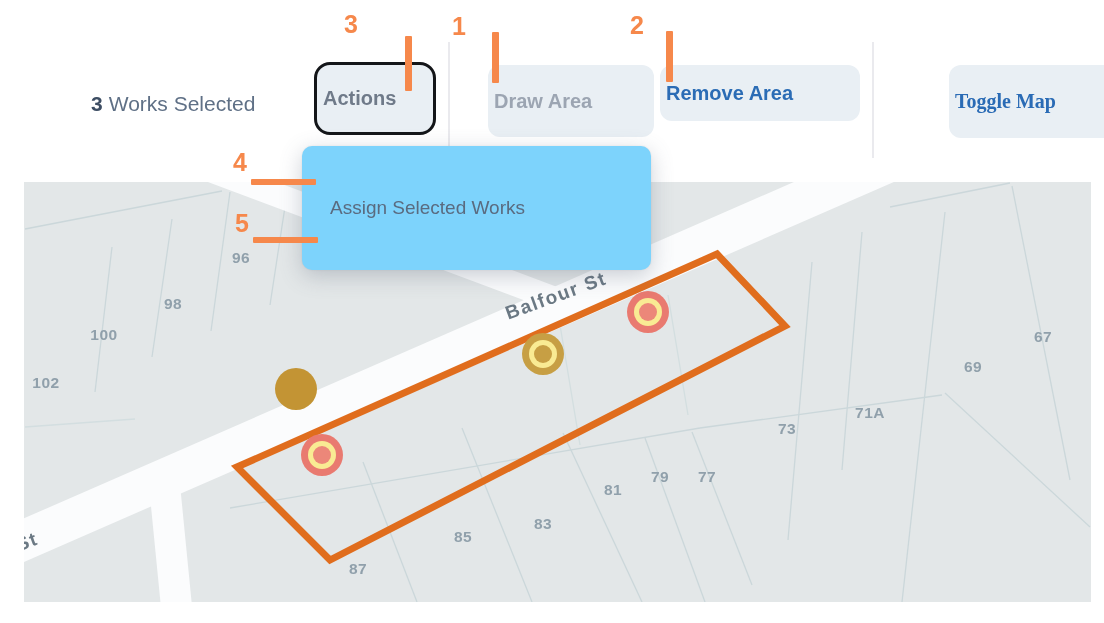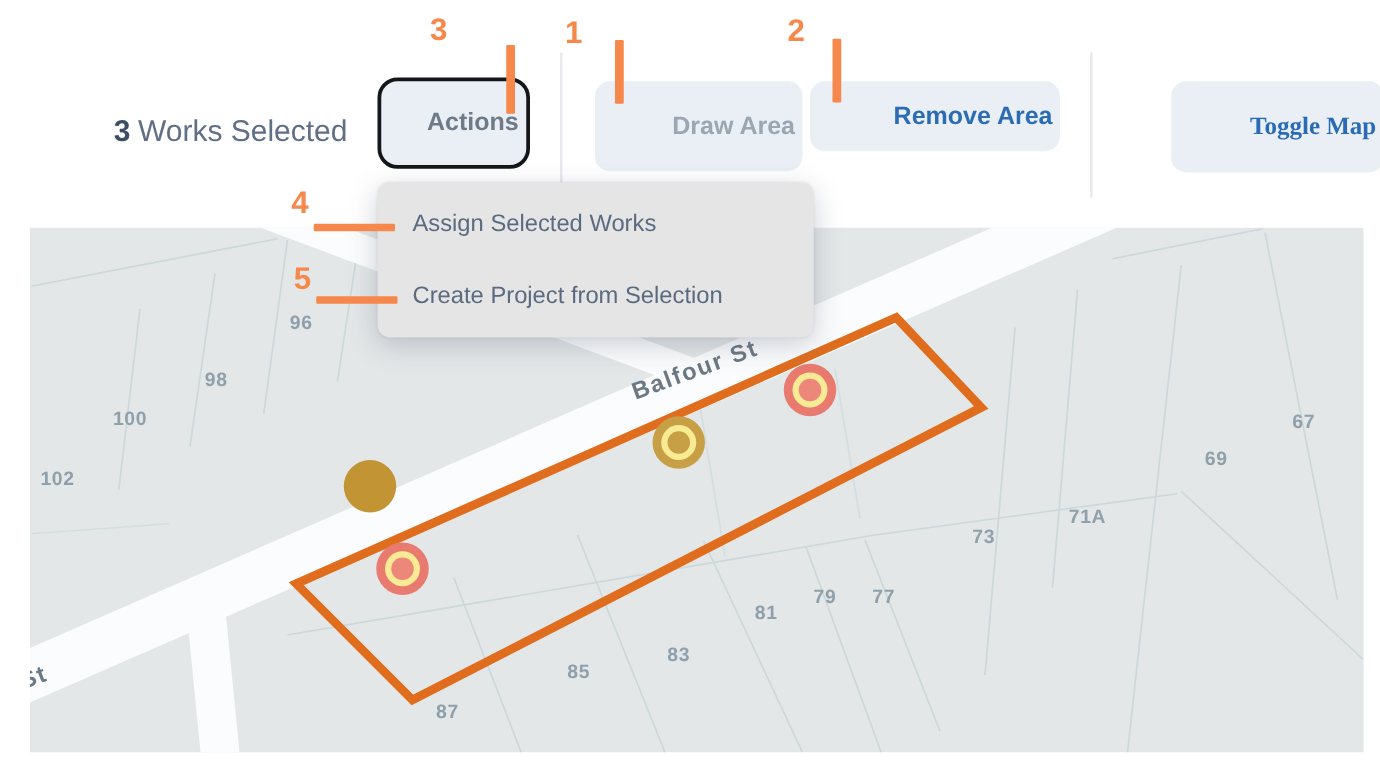--- a/index.html
+++ b/index.html
@@ -1,35 +1,35 @@
 <!DOCTYPE html>
 <html><head>
 <meta charset="utf-8">
 <style>
   html,body{margin:0;padding:0;background:#fff;}
   .stage{position:relative;width:1104px;height:623px;background:#ffffff;overflow:hidden;
          font-family:"Liberation Sans",sans-serif;}
 
   
-  .summary{position:absolute;left:91px;top:92px;font-size:24px;color:#5F7086;white-space:nowrap;}
+  .summary{position:absolute;left:91px;top:92px;font-size:21px;color:#5F7086;white-space:nowrap;}
   .summary .count{font-weight:700;color:#3D4D63;margin-right:6px;}
-  .btn{position:absolute;box-sizing:border-box;display:flex;align-items:center;justify-content:flex-end;
+  .btn{position:absolute;box-sizing:border-box;display:flex;align-items:center;justify-content:flex-start;
        background:#E9EFF4;border:none;border-radius:12px;font-weight:700;font-size:20px;
-       font-family:"Liberation Sans",sans-serif;cursor:pointer;}
+       font-family:"Liberation Sans",sans-serif;cursor:pointer;margin-left:12px;}
   .btn-actions{left:302px;top:62px;width:122px;height:73px;color:#6F7A89;
                border:3.5px solid #141619;border-radius:16px;}
   .btn-draw{left:476px;top:65px;width:166px;height:72px;color:#9CA5B2;}
   .btn-remove{left:648px;top:65px;width:200px;height:56px;color:#2B6CB5;}
   .btn-toggle{left:937px;top:65px;width:170px;height:73px;color:#2A6BB5;font-family:Liberation Serif, serif;}
   .vdiv{position:absolute;width:2px;background:#EAEAEE;top:42px;height:116px;}
   .vdiv.d1{left:448px;}
   .vdiv.d2{left:872px;}
 
   
-  .dropdown{position:absolute;left:302px;top:146px;width:349px;height:124px;background:#e5e5e5;
+  .dropdown{position:absolute;left:302px;top:146px;width:349px;height:124px;background:#7dd3fc;
             border-radius:10px;box-shadow:0 6px 22px rgba(90,100,120,.30),0 0 2px rgba(0,0,0,.08);
             z-index:5;display:flex;flex-direction:column;justify-content:center;padding:4px 0;box-sizing:border-box;}
   .dropdown .item{height:57px;display:flex;align-items:center;padding-left:28px;
                   font-size:19px;color:#5A6B80;cursor:pointer;}
 
   
   .ann{position:absolute;z-index:9;color:#F6884B;font-weight:700;font-size:25px;line-height:1;}
   .tick{position:absolute;z-index:9;background:#F6884B;border-radius:1px;}
   .n1{left:452px;top:14px;} .t1{left:492px;top:32px;width:7px;height:51px;}
   .n2{left:630px;top:13px;} .t2{left:666px;top:31px;width:7px;height:51px;}
@@ -147,21 +147,20 @@
     </g>
     <g>
       <circle cx="322" cy="455" r="21" fill="#E97A70"></circle>
       <circle cx="322" cy="455" r="14" fill="#F9EB93"></circle>
       <circle cx="322" cy="455" r="9" fill="#EC8779"></circle>
     </g>
   </svg>
 
   <div class="dropdown">
     <div class="item">Assign Selected Works</div>
-    <div class="item">Create Project from Selection</div>
   </div>
 
   <div class="ann n1">1</div>
   <div class="tick t1"></div>
   <div class="ann n2">2</div>
   <div class="tick t2"></div>
   <div class="ann n3">3</div>
   <div class="tick t3"></div>
   <div class="ann n4">4</div>
   <div class="tick t4"></div>

